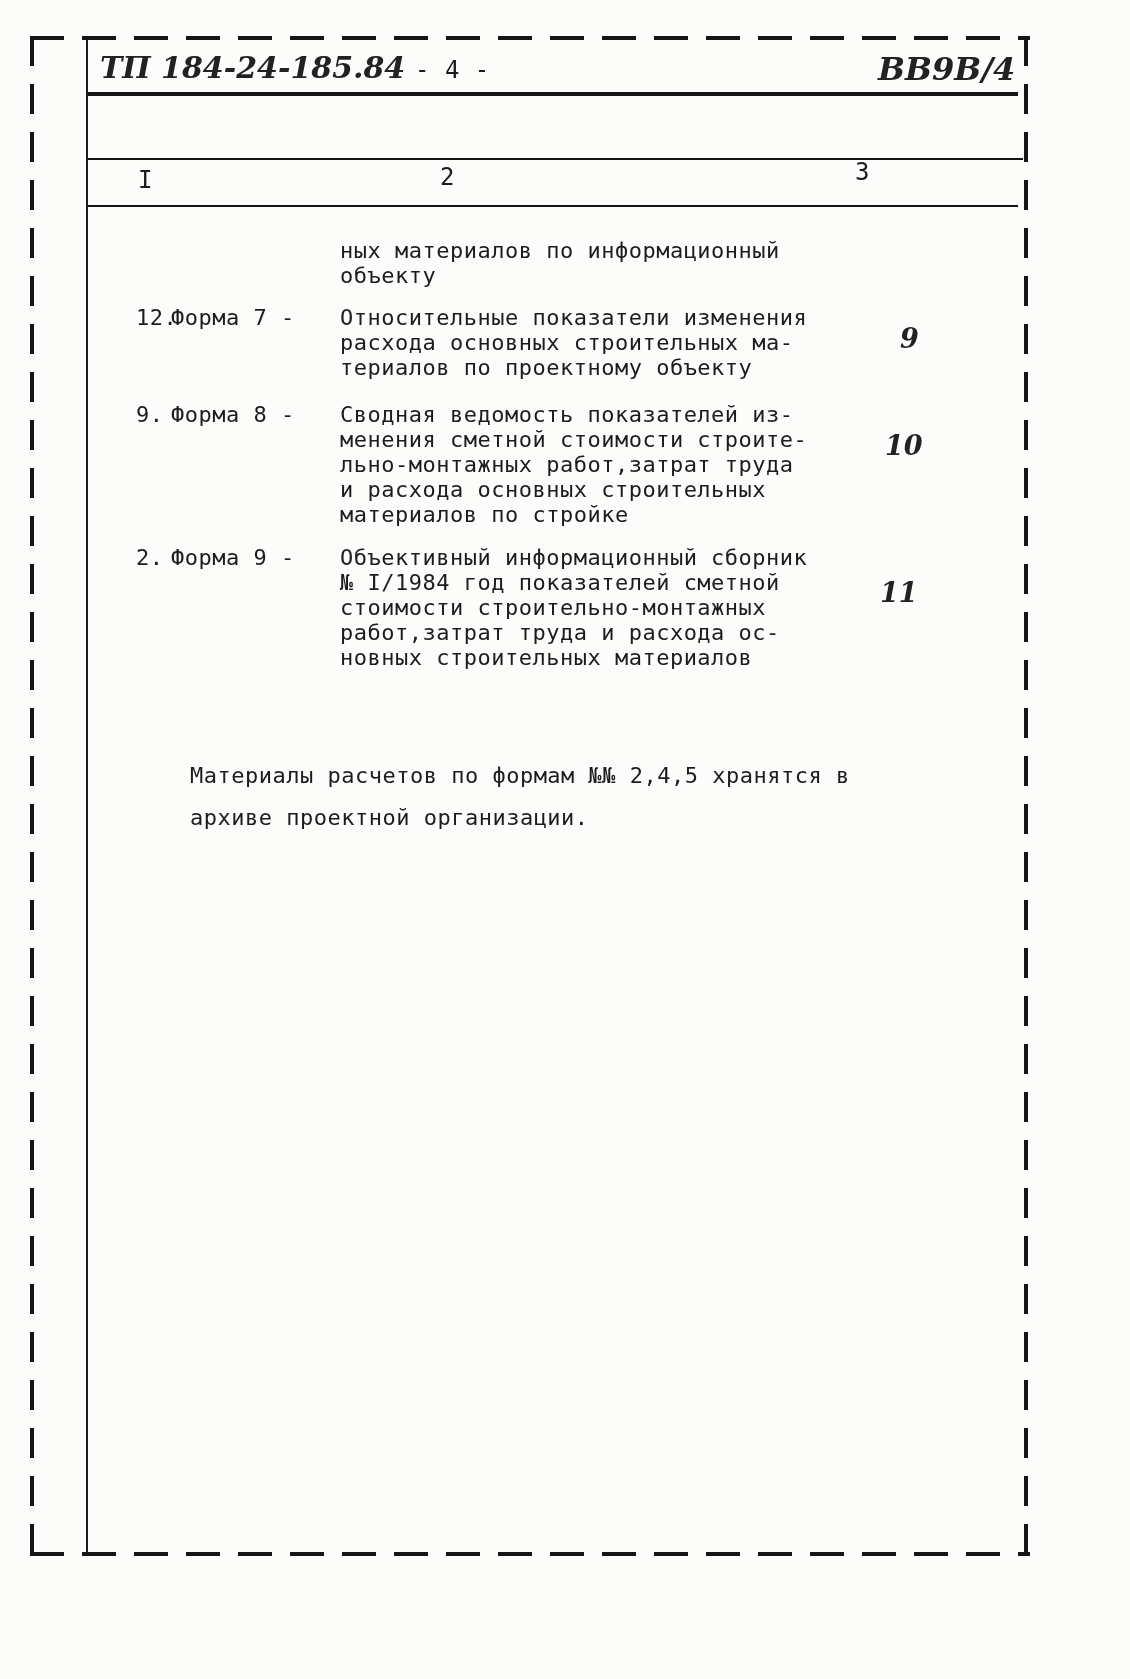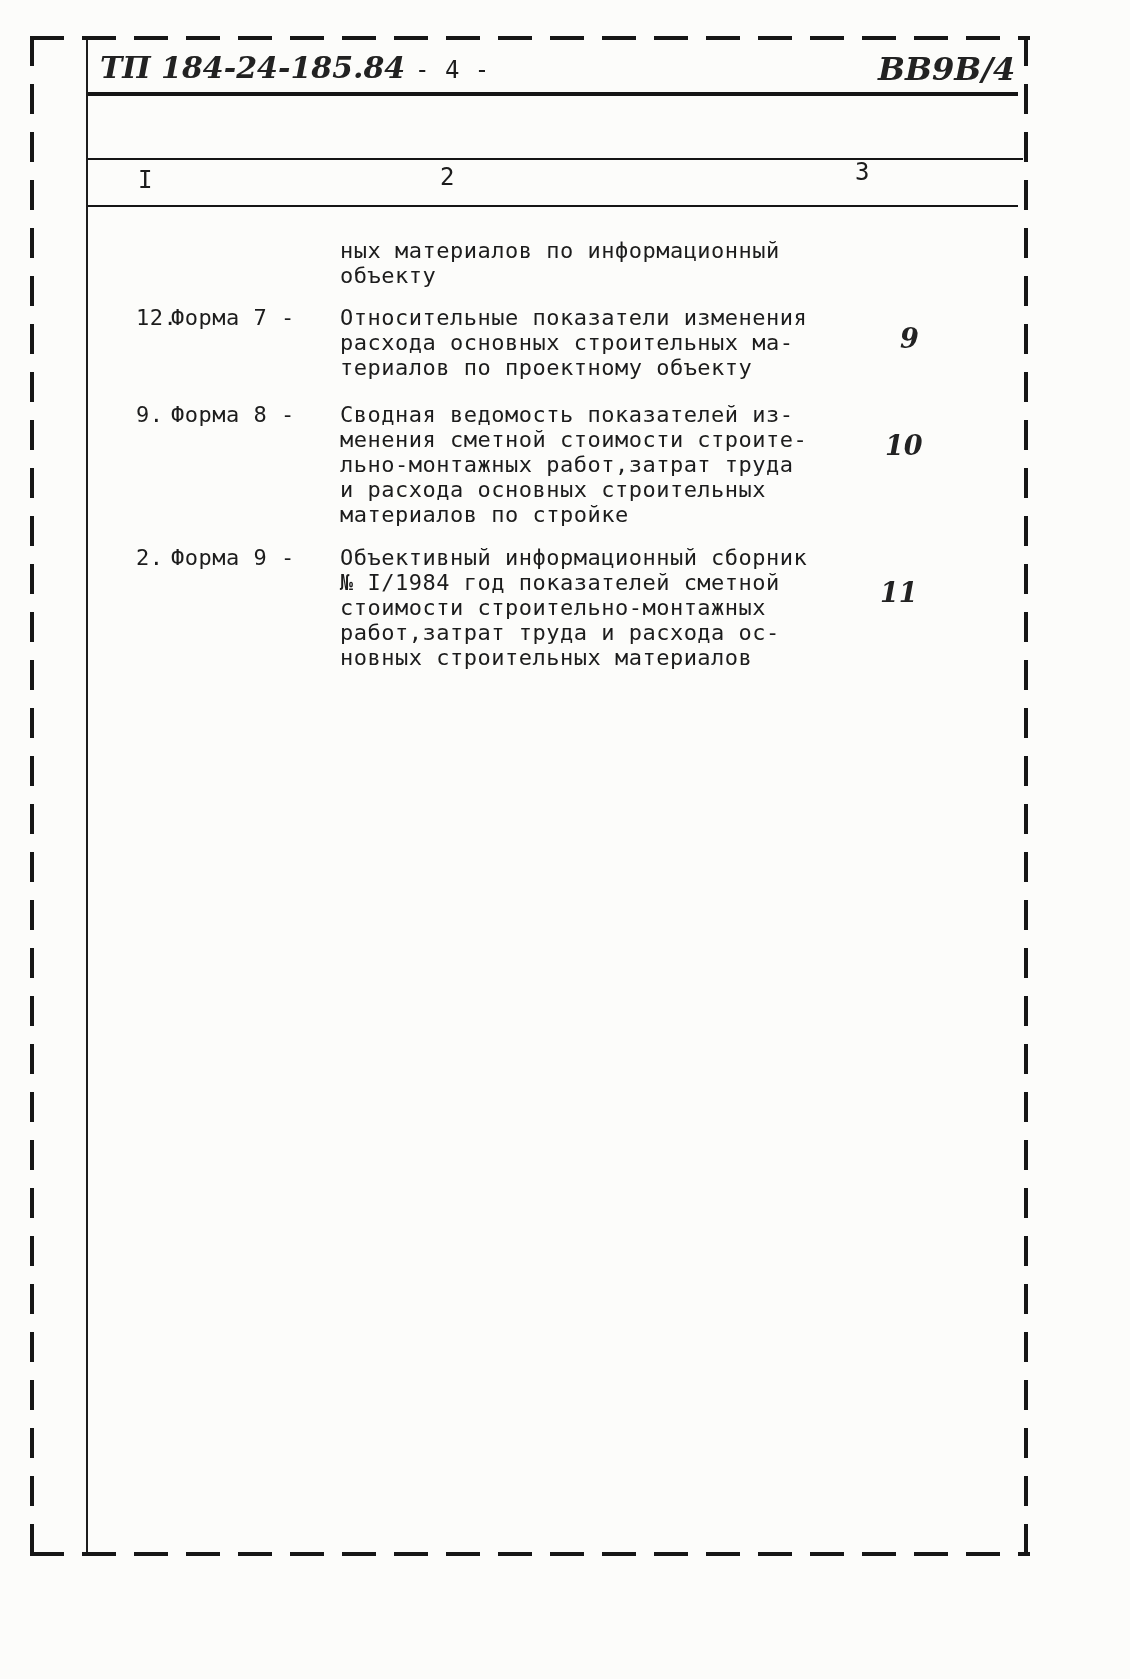--- a/index.html
+++ b/index.html
@@ -126,14 +126,16 @@
     <span class="enum tw">2.</span>
     <span class="eform tw">Форма 9 -</span>
     <span class="etext tw">Объективный информационный сборник
 № I/1984 год показателей сметной
 стоимости строительно-монтажных
 работ,затрат труда и расхода ос-
 новных строительных материалов</span>
     <span class="epage" style="top:32px; left:880px;">11</span>
   </div>
 
+  <div class="tw note" style="left:190px; top:755px;">Материалы расчетов по формам №№ 2,4,5 хранятся в
+архиве проектной организации.</div>
 
 </div>
 
 </body></html>

